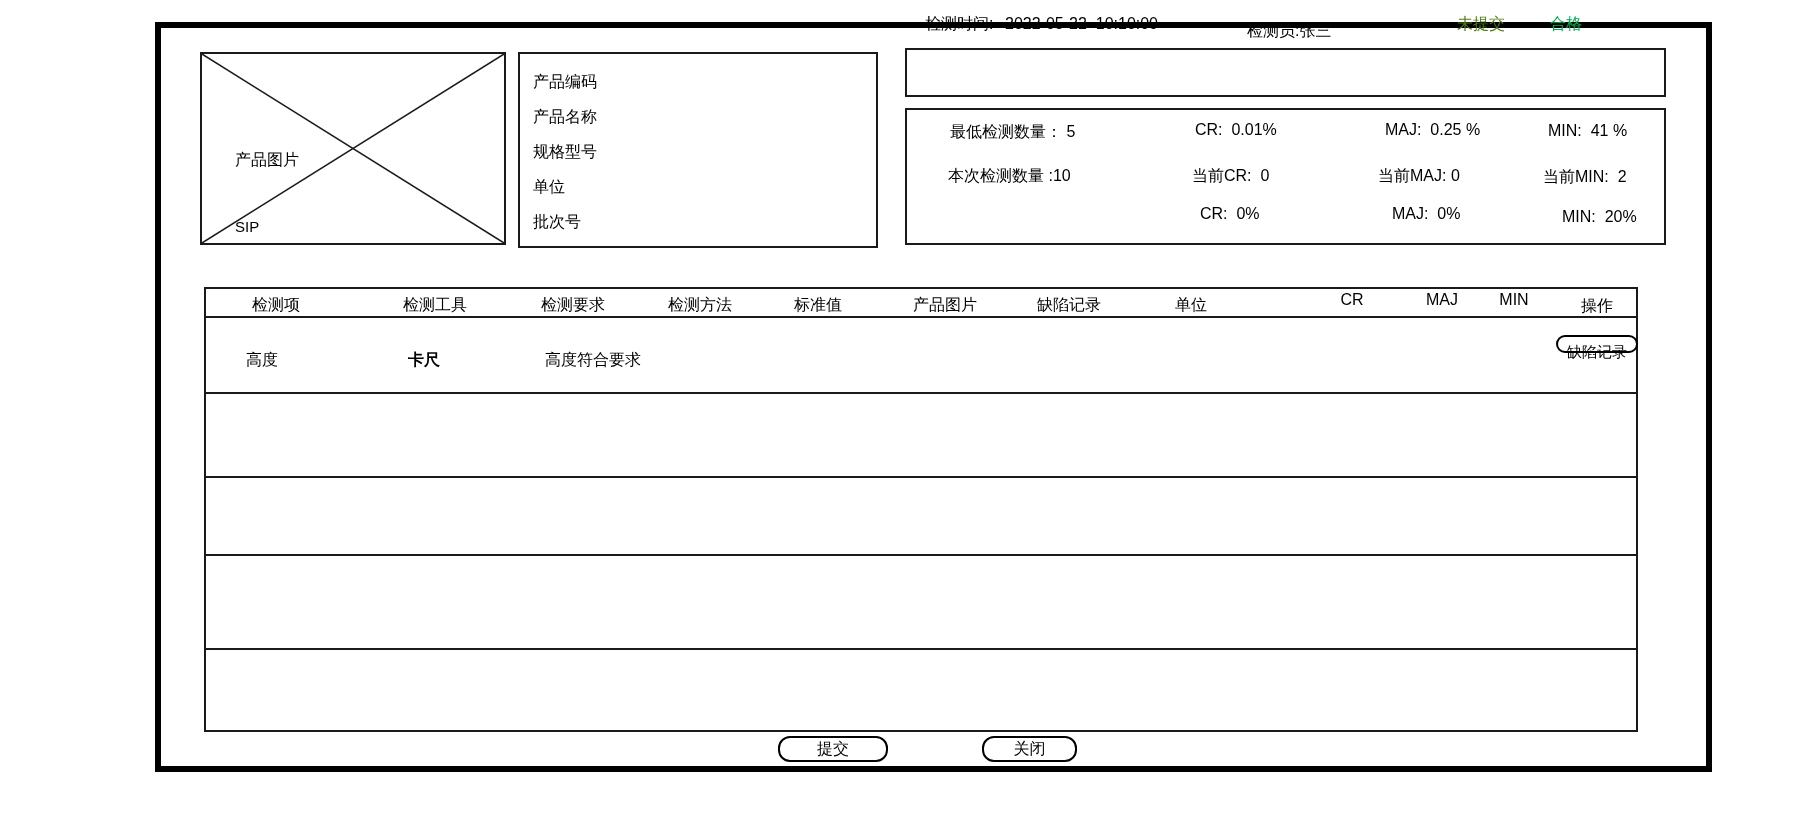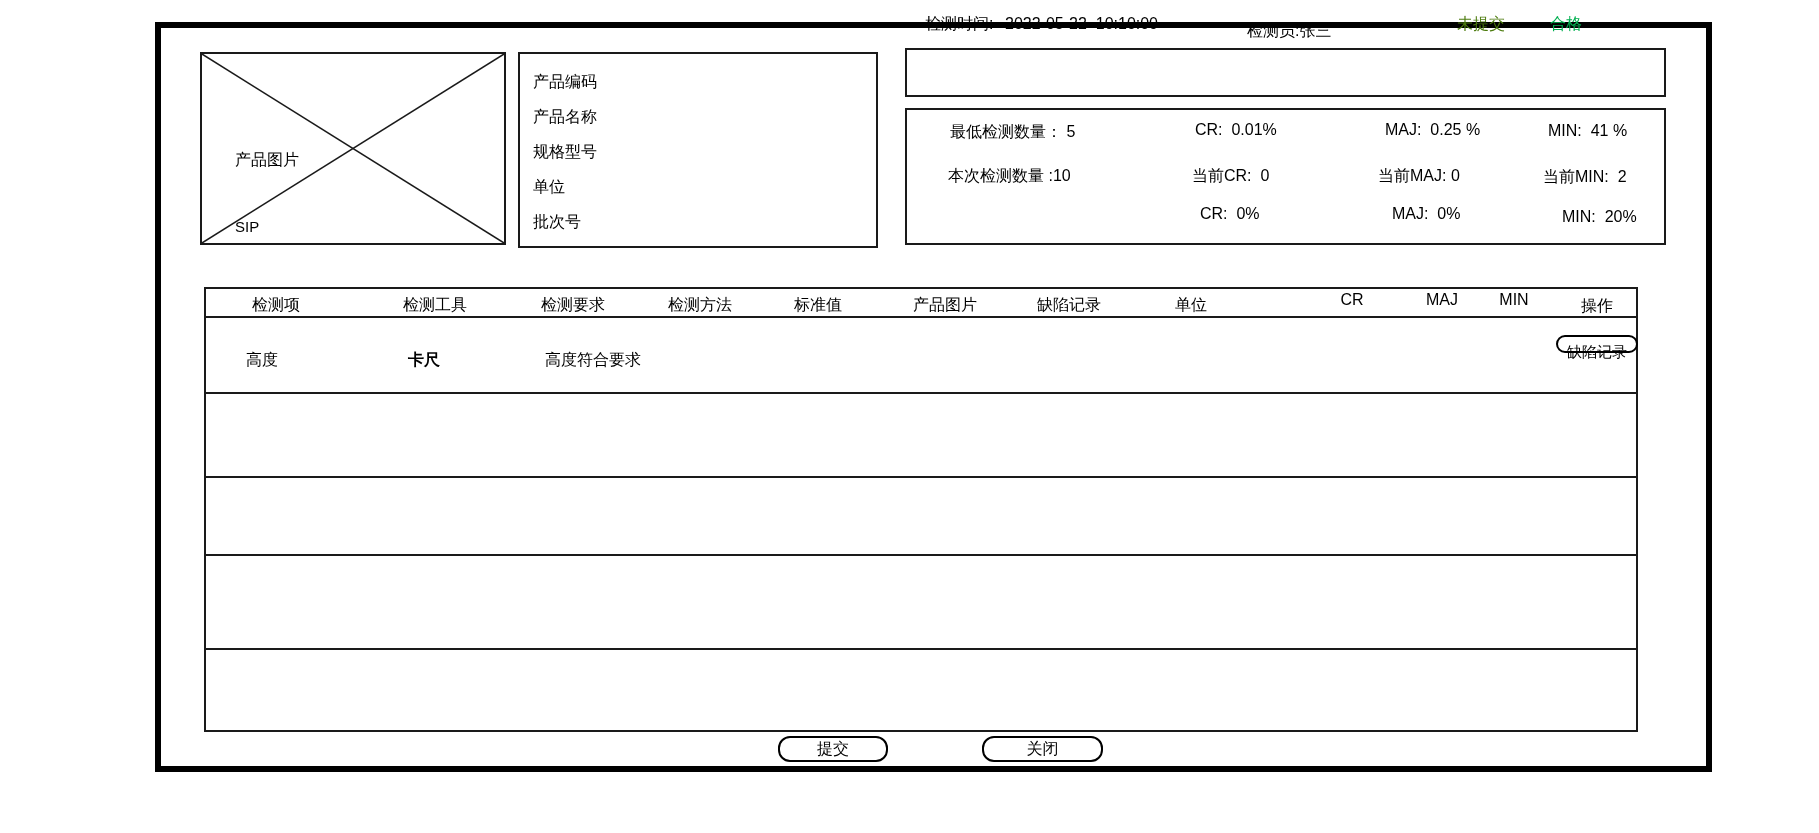--- a/index.html
+++ b/index.html
@@ -36,21 +36,21 @@
   .th { position:absolute; transform:translateX(-50%); font-size:16px; line-height:20px; white-space:nowrap; }
   .td { position:absolute; font-size:16px; line-height:22px; white-space:nowrap; }
   .hline { position:absolute; height:2px; background:#1a1a1a; left:206px; width:1430px; }
   .hline.thin { height:1.5px; }
 
   
   .sk-btn { position:absolute; border:2px solid #000; border-radius:12px; background:#fff;
             text-align:center; font-size:16px; cursor:pointer; }
   .defect-btn { left:1556px; top:335px; width:82px; height:18px; line-height:29px; border-radius:10px; font-size:15px; }
   .submit-btn { left:778px; top:736px; width:110px; height:26px; line-height:22px; }
-  .close-btn  { left:982px; top:736px; width:121px;  height:26px; line-height:22px; }
+  .close-btn  { left:982px; top:736px; width:95px;  height:26px; line-height:22px; }
 </style>
 </head>
 <body>
 
 <div class="abs frame"></div>
 
 <div class="abs box img-box">
   <svg width="302" height="189" viewBox="0 0 302 189">
     <line x1="0" y1="0" x2="302" y2="189" stroke="#1a1a1a" stroke-width="1.5"></line>
     <line x1="302" y1="0" x2="0" y2="189" stroke="#1a1a1a" stroke-width="1.5"></line>

